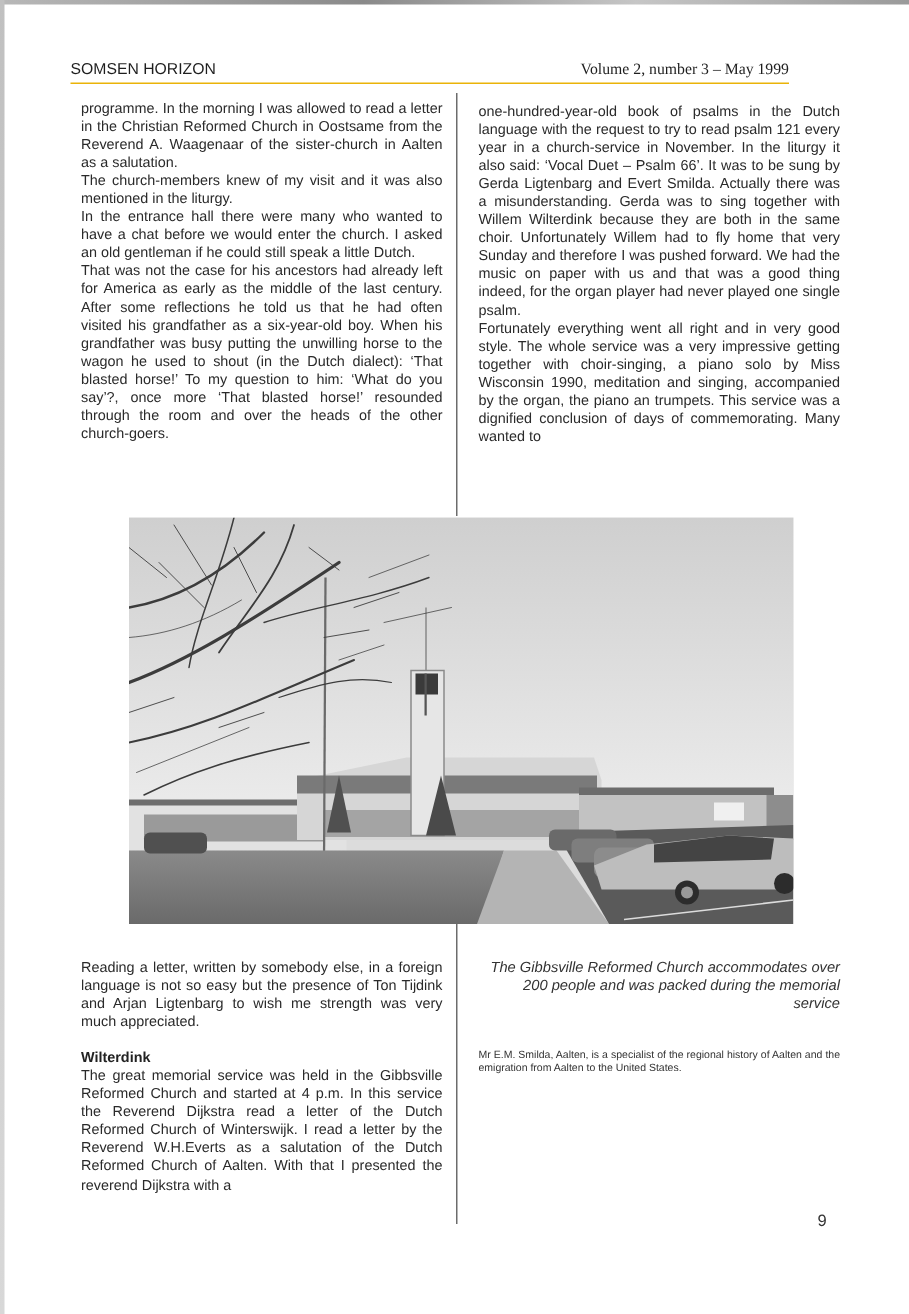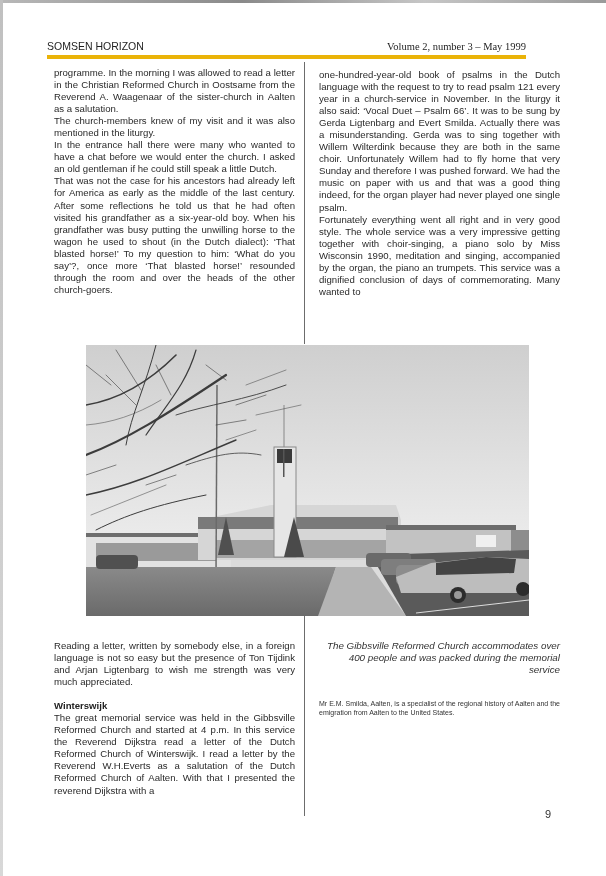--- a/index.html
+++ b/index.html
@@ -12,21 +12,21 @@
   .scan-top {
     position: absolute; left: 0; top: 0; width: 606px; height: 3px;
     background: linear-gradient(90deg, #b8b8b8, #8a8a8a 40%, #c6c6c6 70%, #9a9a9a);
   }
   .scan-left {
     position: absolute; left: 0; top: 0; width: 3px; height: 876px;
     background: linear-gradient(180deg, #c0c0c0, #d8d8d8);
   }
   .running-head {
     position: absolute; left: 47px; top: 40px; width: 479px; height: 15px;
-    border-bottom: 4px solid #eab308;
+    border-bottom: 1px solid #eab308;
     font-size: 10.5px; line-height: 13px; color: #1e1e1e;
   }
   .running-head .left { position: absolute; left: 0; top: 0; }
   .running-head .right { position: absolute; right: 0; top: 0; font-family: Liberation Serif, serif; }
 
   .col {
     position: absolute; width: 241px;
     font-size: 9.6px; line-height: 12.05px; color: #2a2a2a;
     text-align: justify; hyphens: manual;
   }
@@ -157,22 +157,22 @@
       <path d="M20,30 L50,60 M30,5 L55,45 M70,20 L85,50 M120,20 L140,35 M150,60 L180,50 M130,80 L160,75 M0,20 L25,40 M0,130 L30,120 M60,140 L90,130" stroke-width="0.6"></path>
       <path d="M0,80 C25,78 50,70 75,55 M5,170 C30,160 55,150 80,140 M140,95 L170,85 M160,40 L200,25 M170,70 L215,60" stroke-width="0.5"></path>
     </g>
   </svg>
 </div>
 
 <div class="divider bottom"></div>
 
 <div class="col col-left-bottom">
   <p>Reading a letter, written by somebody else, in a foreign language is not so easy but the presence of Ton Tijdink and Arjan Ligtenbarg to wish me strength was very much appreciated.</p>
-  <p class="heading">Winterswijk</p>
+  <p class="heading">Wilterdink</p>
   <p>The great memorial service was held in the Gibbsville Reformed Church and started at 4 p.m. In this service the Reverend Dijkstra read a letter of the Dutch Reformed Church of Winterswijk. I read a letter by the Reverend W.H.Everts as a salutation of the Dutch Reformed Church of Aalten. With that I presented the reverend Dijkstra with a</p>
 </div>
 
 <div class="col col-right-bottom">
-  <p class="caption">The Gibbsville Reformed Church accommodates over 400 people and was packed during the me­morial service</p>
+  <p class="caption">The Gibbsville Reformed Church accommodates over 200 people and was packed during the me­morial service</p>
   <p class="note">Mr E.M. Smilda, Aalten, is a specialist of the regional history of Aalten and the emigration from Aalten to the United States.</p>
 </div>
 
 <div class="page-number">9</div>
 
 </body></html>

